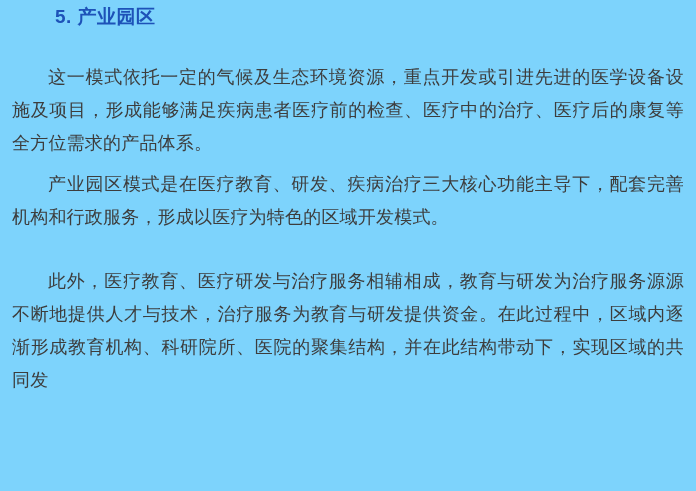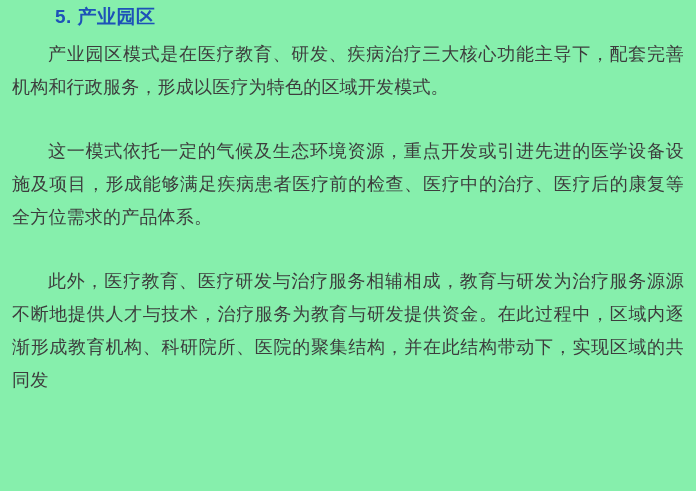--- a/index.html
+++ b/index.html
@@ -5,21 +5,21 @@
   html, body {
     margin: 0;
     padding: 0;
     background: #ffffff;
   }
   .page {
     position: relative;
     width: 696px;
     height: 491px;
     overflow: hidden;
-    background: #86efac;
+    background: #7dd3fc;
     box-sizing: border-box;
     padding: 4px 12px 0 12px;
     font-family: "Liberation Sans", "DejaVu Sans", sans-serif;
   }
   .doc-heading {
     margin: 0 0 0 43px;
     font-size: 19px;
     line-height: 26px;
     font-weight: bold;
     color: #1d52b8;
@@ -38,19 +38,19 @@
   .doc-paragraph.first {
     margin-top: 8px;
   }
 </style>
 </head>
 <body>
 
 <div class="page">
   <h2 class="doc-heading">5. 产业园区</h2>
 
+  <p class="doc-paragraph">这一模式依托一定的气候及生态环境资源，重点开发或引进先进的医学设备设施及项目，形成能够满足疾病患者医疗前的检查、医疗中的治疗、医疗后的康复等全方位需求的产品体系。</p>
+
   <p class="doc-paragraph first">产业园区模式是在医疗教育、研发、疾病治疗三大核心功能主导下，配套完善机构和行政服务，形成以医疗为特色的区域开发模式。</p>
-
-  <p class="doc-paragraph">这一模式依托一定的气候及生态环境资源，重点开发或引进先进的医学设备设施及项目，形成能够满足疾病患者医疗前的检查、医疗中的治疗、医疗后的康复等全方位需求的产品体系。</p>
 
 
   <p class="doc-paragraph">此外，医疗教育、医疗研发与治疗服务相辅相成，教育与研发为治疗服务源源不断地提供人才与技术，治疗服务为教育与研发提供资金。在此过程中，区域内逐渐形成教育机构、科研院所、医院的聚集结构，并在此结构带动下，实现区域的共同发</p>
 </div>
 
 </body></html>

